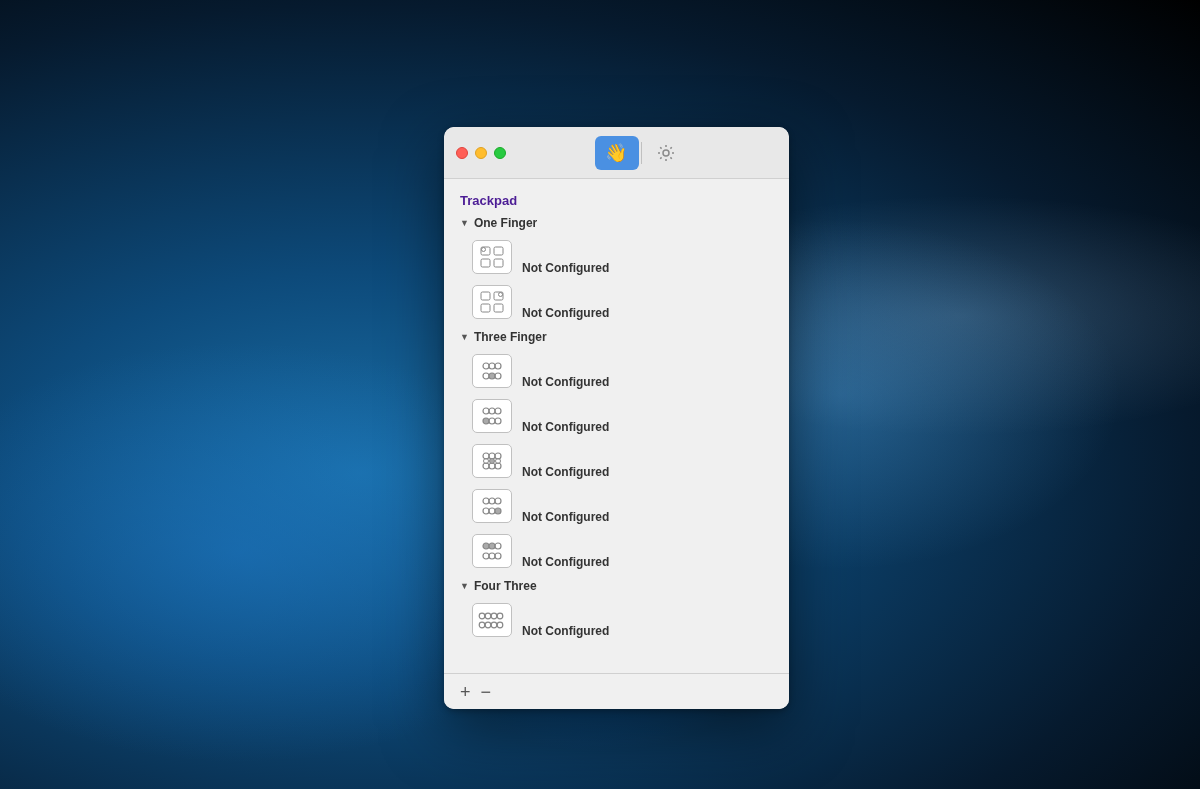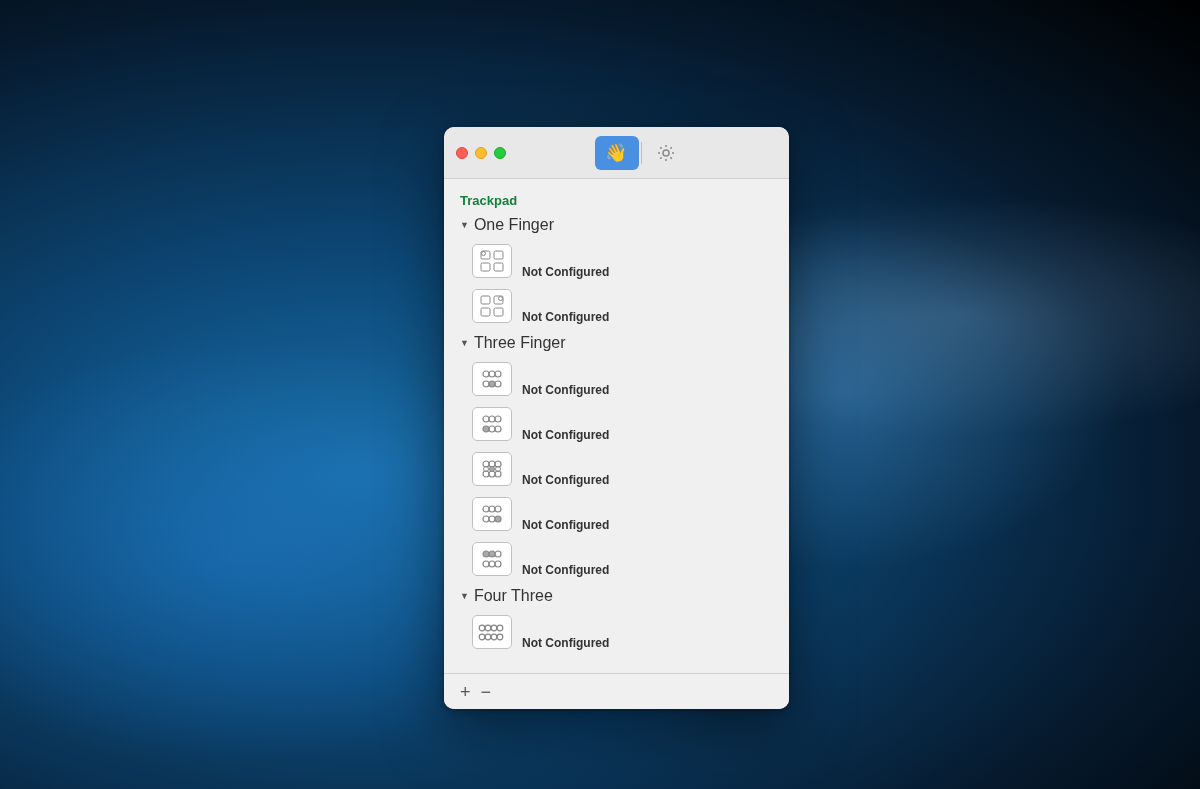--- a/index.html
+++ b/index.html
@@ -133,42 +133,42 @@
       background: transparent;
     }
 
     .scroll-content::-webkit-scrollbar-thumb {
       background: #c0c0c0;
       border-radius: 4px;
     }
 
     .section-title {
       font-size: 13px;
-      color: #15803d;
+      color: #4c1d95;
       font-weight: 600;
       padding: 4px 16px 2px 16px;
     }
 
     .group-header {
       display: flex;
       align-items: center;
       padding: 6px 16px 4px 16px;
       cursor: pointer;
     }
 
     .group-header .triangle {
       font-size: 9px;
       color: #555;
       margin-right: 5px;
     }
 
     .group-header .group-label {
-      font-size: 16px;
+      font-size: 12px;
       color: #333;
-      font-weight: 400;
+      font-weight: 700;
     }
 
     .gesture-item {
       display: flex;
       align-items: center;
       padding: 4px 16px 4px 28px;
       cursor: pointer;
     }
 
     .gesture-icon {

